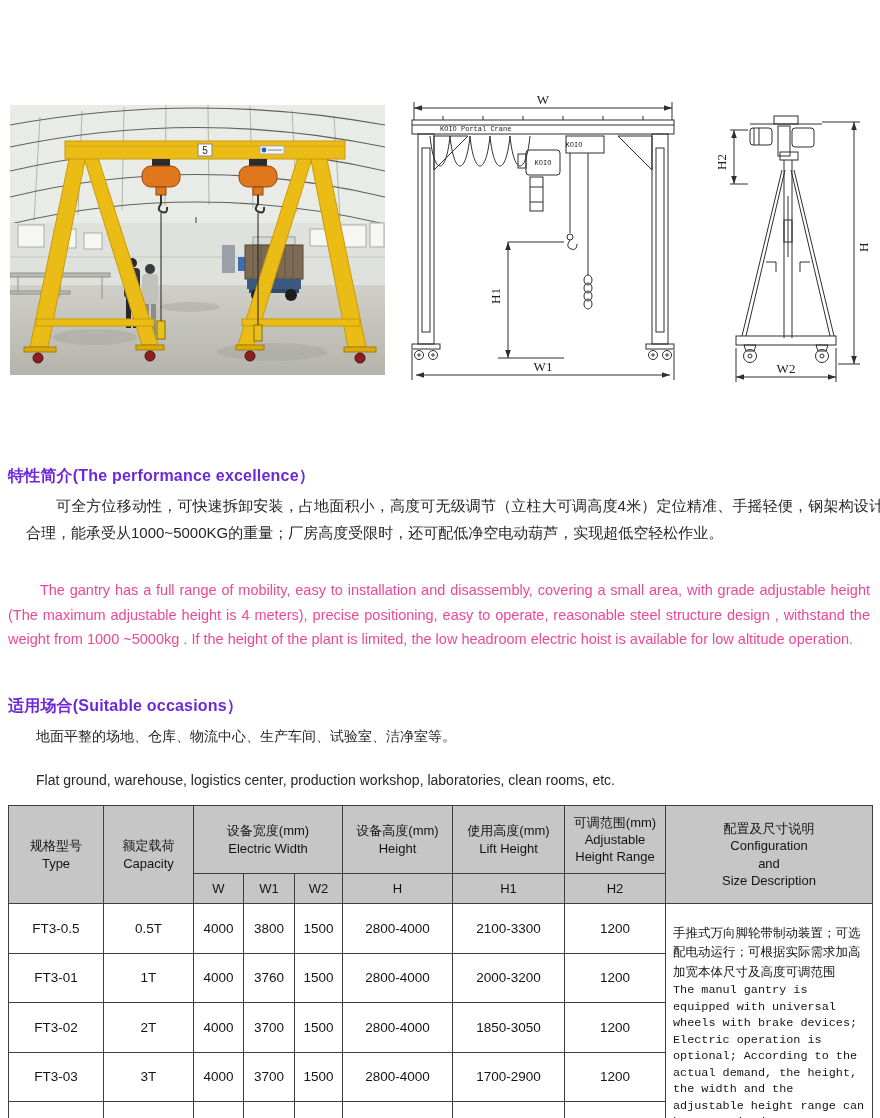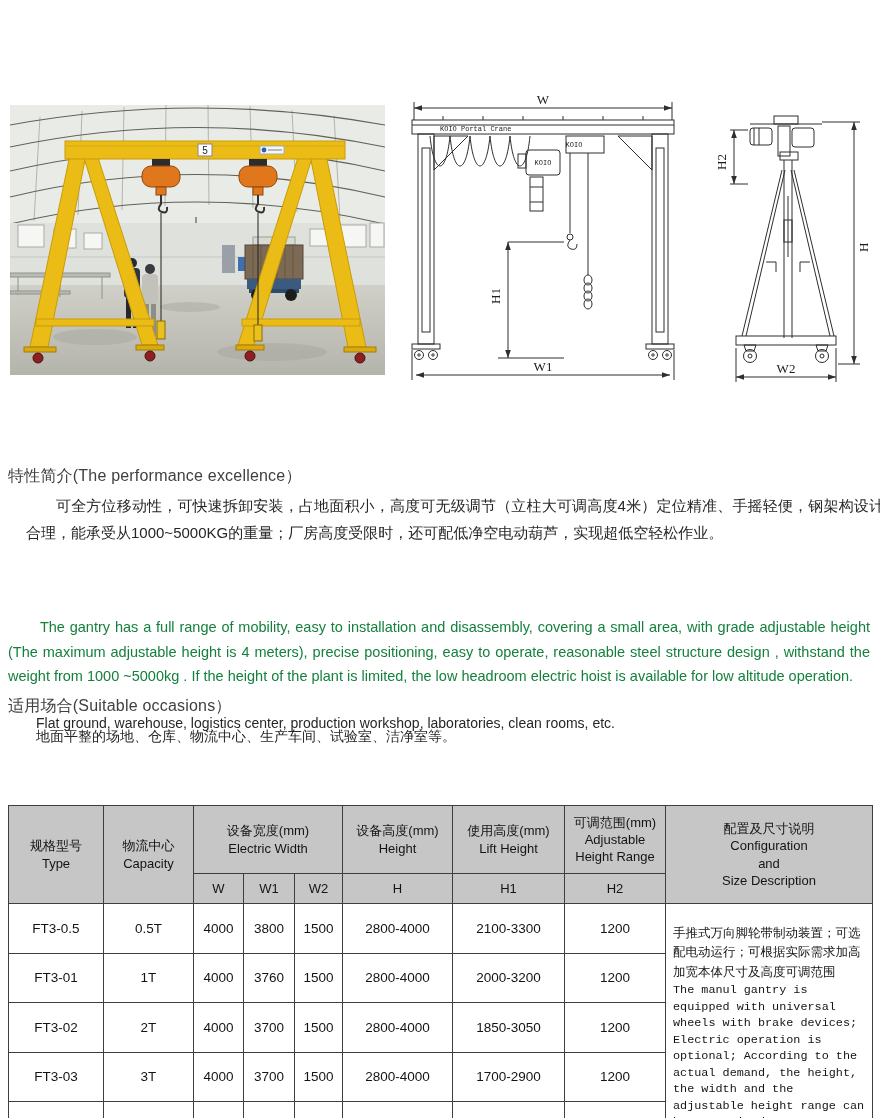--- a/index.html
+++ b/index.html
@@ -1,23 +1,23 @@
 <!DOCTYPE html>
 <html><head>
 <meta charset="utf-8">
 <style>
   html,body{margin:0;padding:0;background:#ffffff;}
   .page{position:relative;width:880px;height:1118px;background:#fff;overflow:hidden;
         font-family:"Liberation Sans",sans-serif;color:#1d1d1d;}
   .abs{position:absolute;}
 
   
-  .sec-heading{font-size:16px;font-weight:normal;color:#404040;letter-spacing:.2px;}
+  .sec-heading{font-size:16px;font-weight:bold;color:#6d28d9;letter-spacing:.2px;}
   .para-cn{font-size:15px;line-height:27px;text-align:justify;text-indent:2em;color:#262626;margin-left:18px;}
-  .para-en{font-size:14.5px;line-height:24.5px;text-align:justify;text-indent:2.2em;color:#15803d;margin-top:37px;}
+  .para-en{font-size:14.5px;line-height:24.5px;text-align:justify;text-indent:2.2em;color:#ec4899;}
   .occ-line{font-size:14px;line-height:25px;color:#262626;}
 
   
   table.spec{border-collapse:collapse;width:864px;table-layout:fixed;color:#141414;}
   .spec th,.spec td{border:1px solid #3e3e3e;text-align:center;vertical-align:middle;padding:0 2px;}
   .spec thead th{background:#c6c6c6;font-weight:normal;font-size:13px;line-height:1.32;}
   .spec tr.hrow1{height:68px;}
   .spec tr.hrow2{height:30px;}
   .spec tbody tr{height:39px;}
   .spec tbody td{font-size:13.5px;margin-left:33px;}
@@ -318,42 +318,42 @@
     <text class="dimlbl" transform="translate(176,160) rotate(-90)" font-size="14">H</text>
     <text class="dimlbl" x="94" y="281" text-anchor="middle" font-size="14">W2</text>
   </svg>
 
   <div class="abs sec-heading" style="left:8px;top:466px;width:860px;">特性简介(The performance excellence）</div>
   <div class="abs para-cn" style="left:8px;top:492px;width:858px;">可全方位移动性，可快速拆卸安装，占地面积小，高度可无级调节（立柱大可调高度4米）定位精准、手摇轻便，钢架构设计合理，能承受从1000~5000KG的重量；厂房高度受限时，还可配低净空电动葫芦，实现超低空轻松作业。</div>
   <div class="abs para-en" style="left:8px;top:578px;width:862px;">The gantry has a full range of mobility, easy to installation and disassembly, covering a small area, with grade adjustable height (The maximum adjustable height is 4 meters),  precise positioning, easy to operate, reasonable steel structure design , withstand the weight from 1000 ~5000kg . If the height of the plant is limited,  the  low headroom electric hoist is available  for low altitude operation.</div>
 
   <div class="abs sec-heading" style="left:8px;top:696px;width:860px;">适用场合(Suitable occasions）</div>
   <div class="abs occ-line" style="left:36px;top:724px;width:830px;">地面平整的场地、仓库、物流中心、生产车间、试验室、洁净室等。</div>
-  <div class="abs occ-line" style="left:36px;top:711px;width:830px;">Flat ground, warehouse, logistics center, production workshop, laboratories, clean rooms, etc.</div>
+  <div class="abs occ-line" style="left:36px;top:768px;width:830px;">Flat ground, warehouse, logistics center, production workshop, laboratories, clean rooms, etc.</div>
 
   <table class="spec abs" style="left:8px;top:805px;">
     <colgroup>
       <col style="width:95px">
         <col style="width:90px">
         <col style="width:50px">
         <col style="width:51px">
       <col style="width:48px">
         <col style="width:110px">
         <col style="width:112px">
         <col style="width:101px">
       <col style="width:207px">
     </colgroup>
     <thead>
       <tr class="hrow1">
         <th rowspan="2">
           <span class="hl">规格型号</span>
           <span class="hl">Type</span>
         </th>
         <th rowspan="2">
-          <span class="hl">物流中心</span>
+          <span class="hl">额定载荷</span>
           <span class="hl">Capacity</span>
         </th>
         <th colspan="3">
           <span class="hl">设备宽度(mm)</span>
           <span class="hl">Electric Width</span>
         </th>
         <th>
           <span class="hl">设备高度(mm)</span>
           <span class="hl">Height</span>
         </th>

